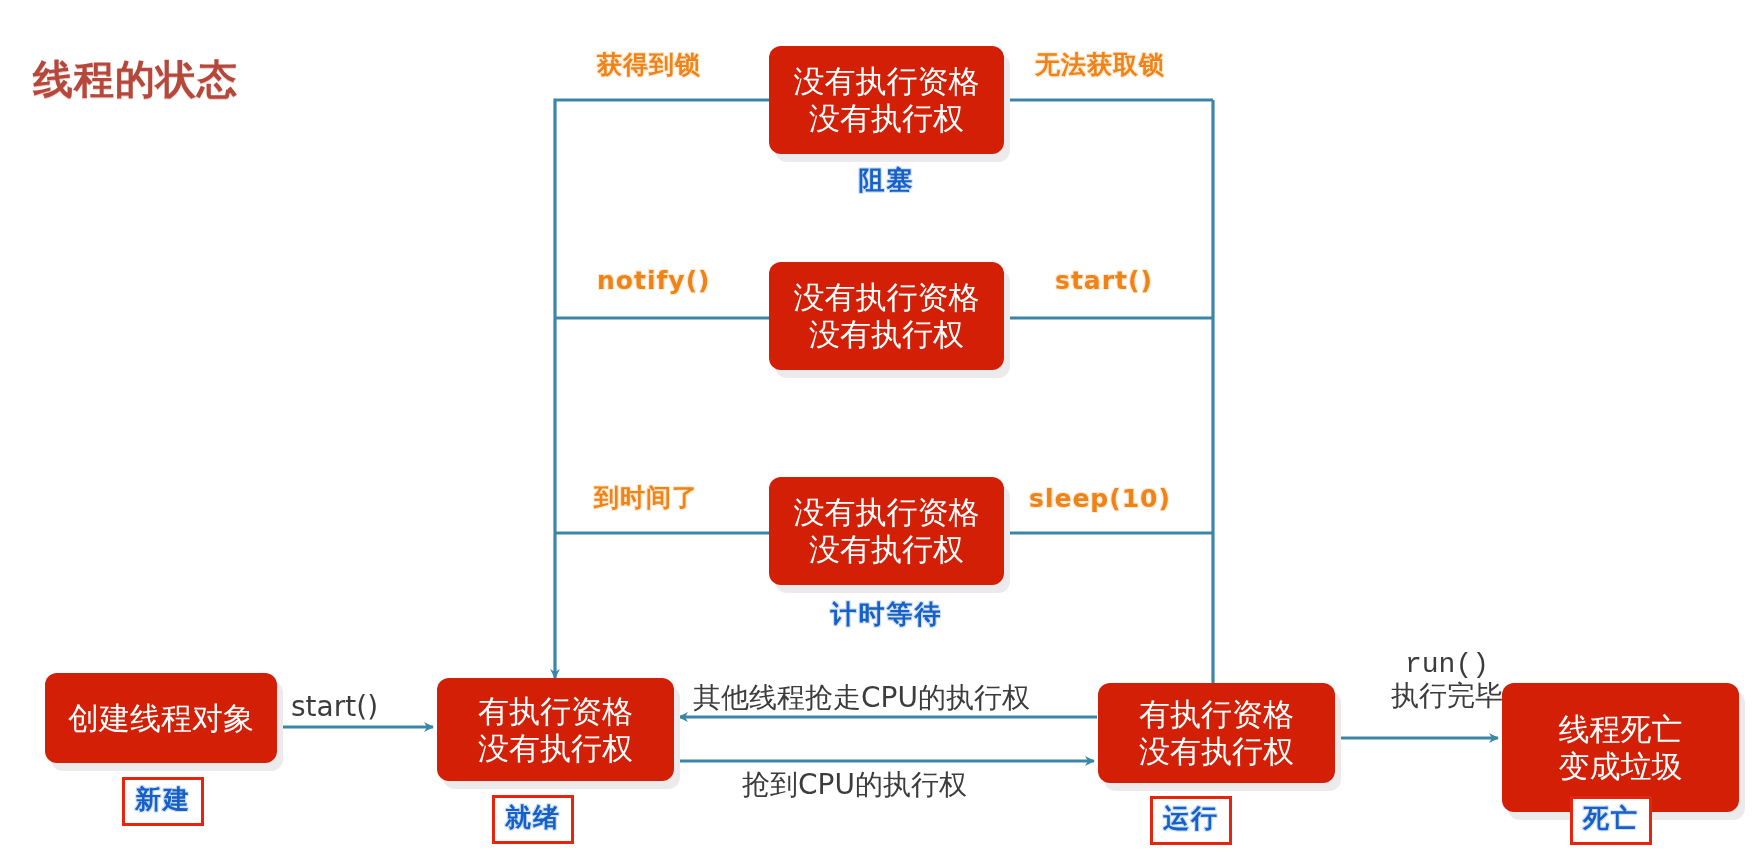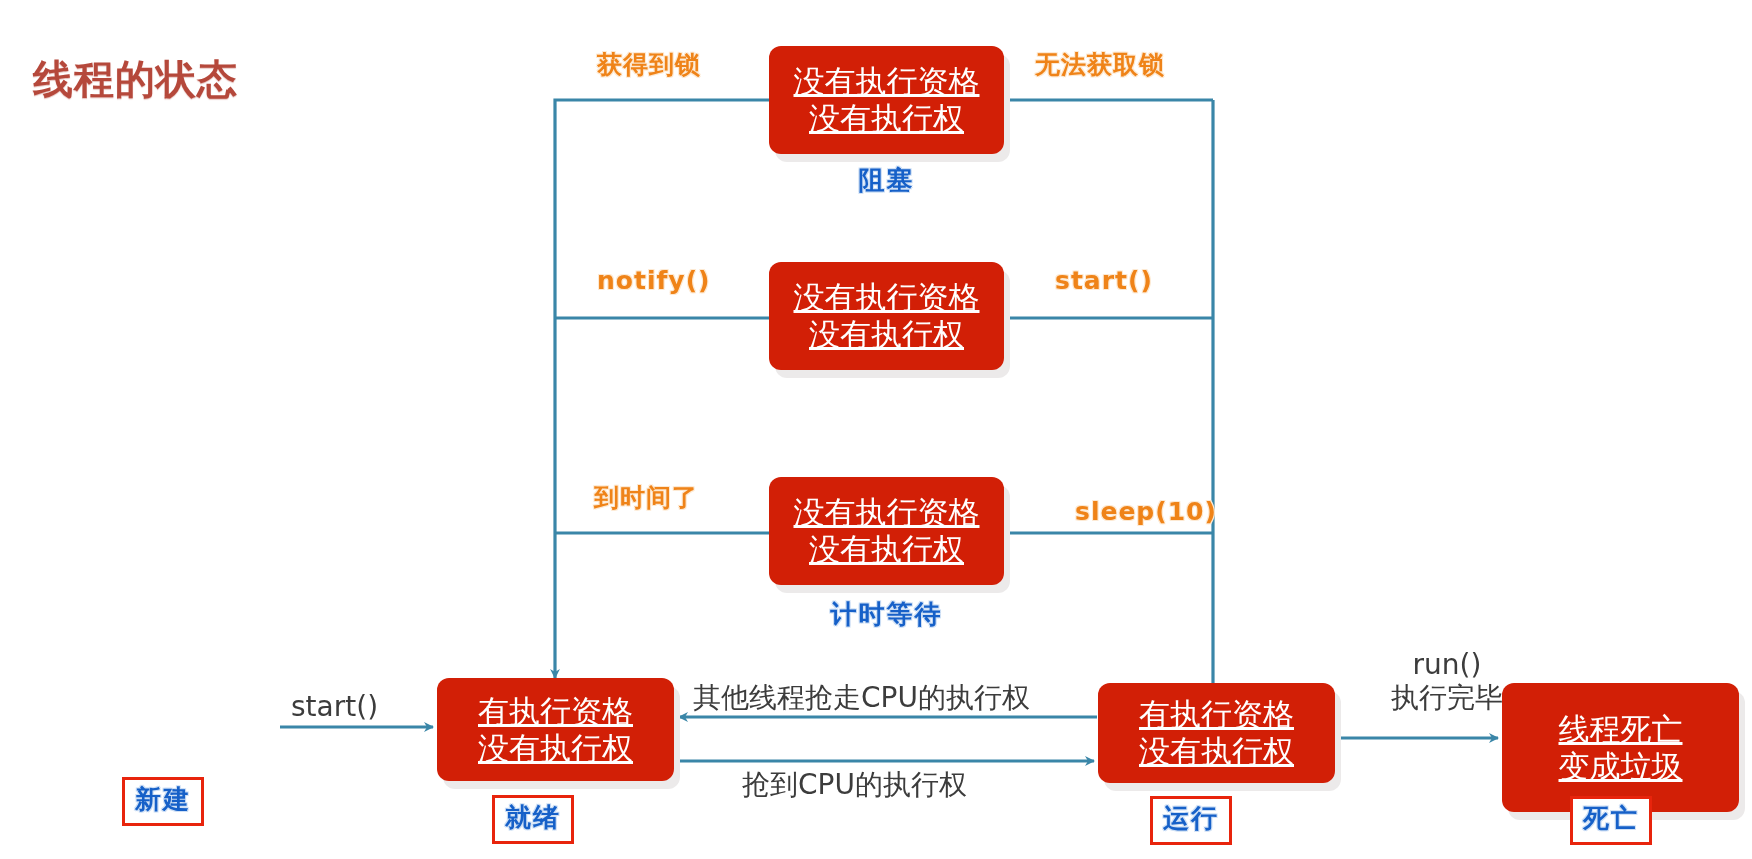--- a/index.html
+++ b/index.html
@@ -28,21 +28,21 @@
     border-radius:12px;
     color:#ffffff;
     display:flex;flex-direction:column;
     align-items:center;justify-content:center;
     box-shadow:6px 8px 0 0 #eceaea;
     line-height:1.18;
     font-size:31px;
     text-align:center;
     font-family:"DejaVu Sans","Liberation Sans",sans-serif;
   }
-  .rbox .ln{display:block;white-space:nowrap;text-decoration:underline;}
+  .rbox .ln{display:block;white-space:nowrap;}
 
   
   .bcap{
     position:absolute;
     color:#1660c8;
     font-weight:bold;
     font-size:26px;
     letter-spacing:2px;
     white-space:nowrap;
     text-align:center;
@@ -69,21 +69,21 @@
 
   
   .glabel{
     position:absolute;
     color:#3c3c3c;
     font-size:28px;
     white-space:nowrap;
     text-align:center;
     font-family:"DejaVu Sans","Liberation Sans",sans-serif;
   }
-  .glabel.two{line-height:1.18;}
+  .glabel.two{line-height:1.18;font-family:Liberation Mono, monospace;}
 </style>
 </head>
 <body>
 
 <div id="canvas">
 
   <svg id="svg-layer" viewBox="0 0 1752 859" xmlns="http://www.w3.org/2000/svg">
     <defs>
       <marker id="ah" markerWidth="11" markerHeight="11" refX="9" refY="5.5" orient="auto" markerUnits="userSpaceOnUse">
         <path d="M0,0.6 L10,5.5 L0,10.4 L3,5.5 Z" fill="#3a86a8"></path>
@@ -131,22 +131,25 @@
   </div>
   <div class="olabel" style="left:597px;top:266px;">notify()</div>
   <div class="olabel" style="left:1055px;top:266px;">start()</div>
 
   <div class="rbox" style="left:769px;top:477px;width:235px;height:108px;">
     <span class="ln">没有执行资格</span>
     <span class="ln">没有执行权</span>
   </div>
   <div class="bcap" style="left:764px;top:597px;width:245px;">计时等待</div>
   <div class="olabel" style="left:594px;top:481px;">到时间了</div>
-  <div class="olabel" style="left:1029px;top:497px;margin-left:46px;">sleep(10)</div>
+  <div class="olabel" style="left:1029px;top:484px;">sleep(10)</div>
 
+  <div class="rbox" style="left:45px;top:673px;width:232px;height:90px;">
+    <span class="ln">创建线程对象</span>
+  </div>
   <div class="bcap boxed" style="left:122px;top:777px;">新建</div>
 
   <div class="glabel" style="left:291px;top:690px;">start()</div>
 
   <div class="rbox" style="left:437px;top:678px;width:237px;height:103px;">
     <span class="ln">有执行资格</span>
     <span class="ln">没有执行权</span>
   </div>
   <div class="bcap boxed" style="left:492px;top:795px;">就绪</div>
 

